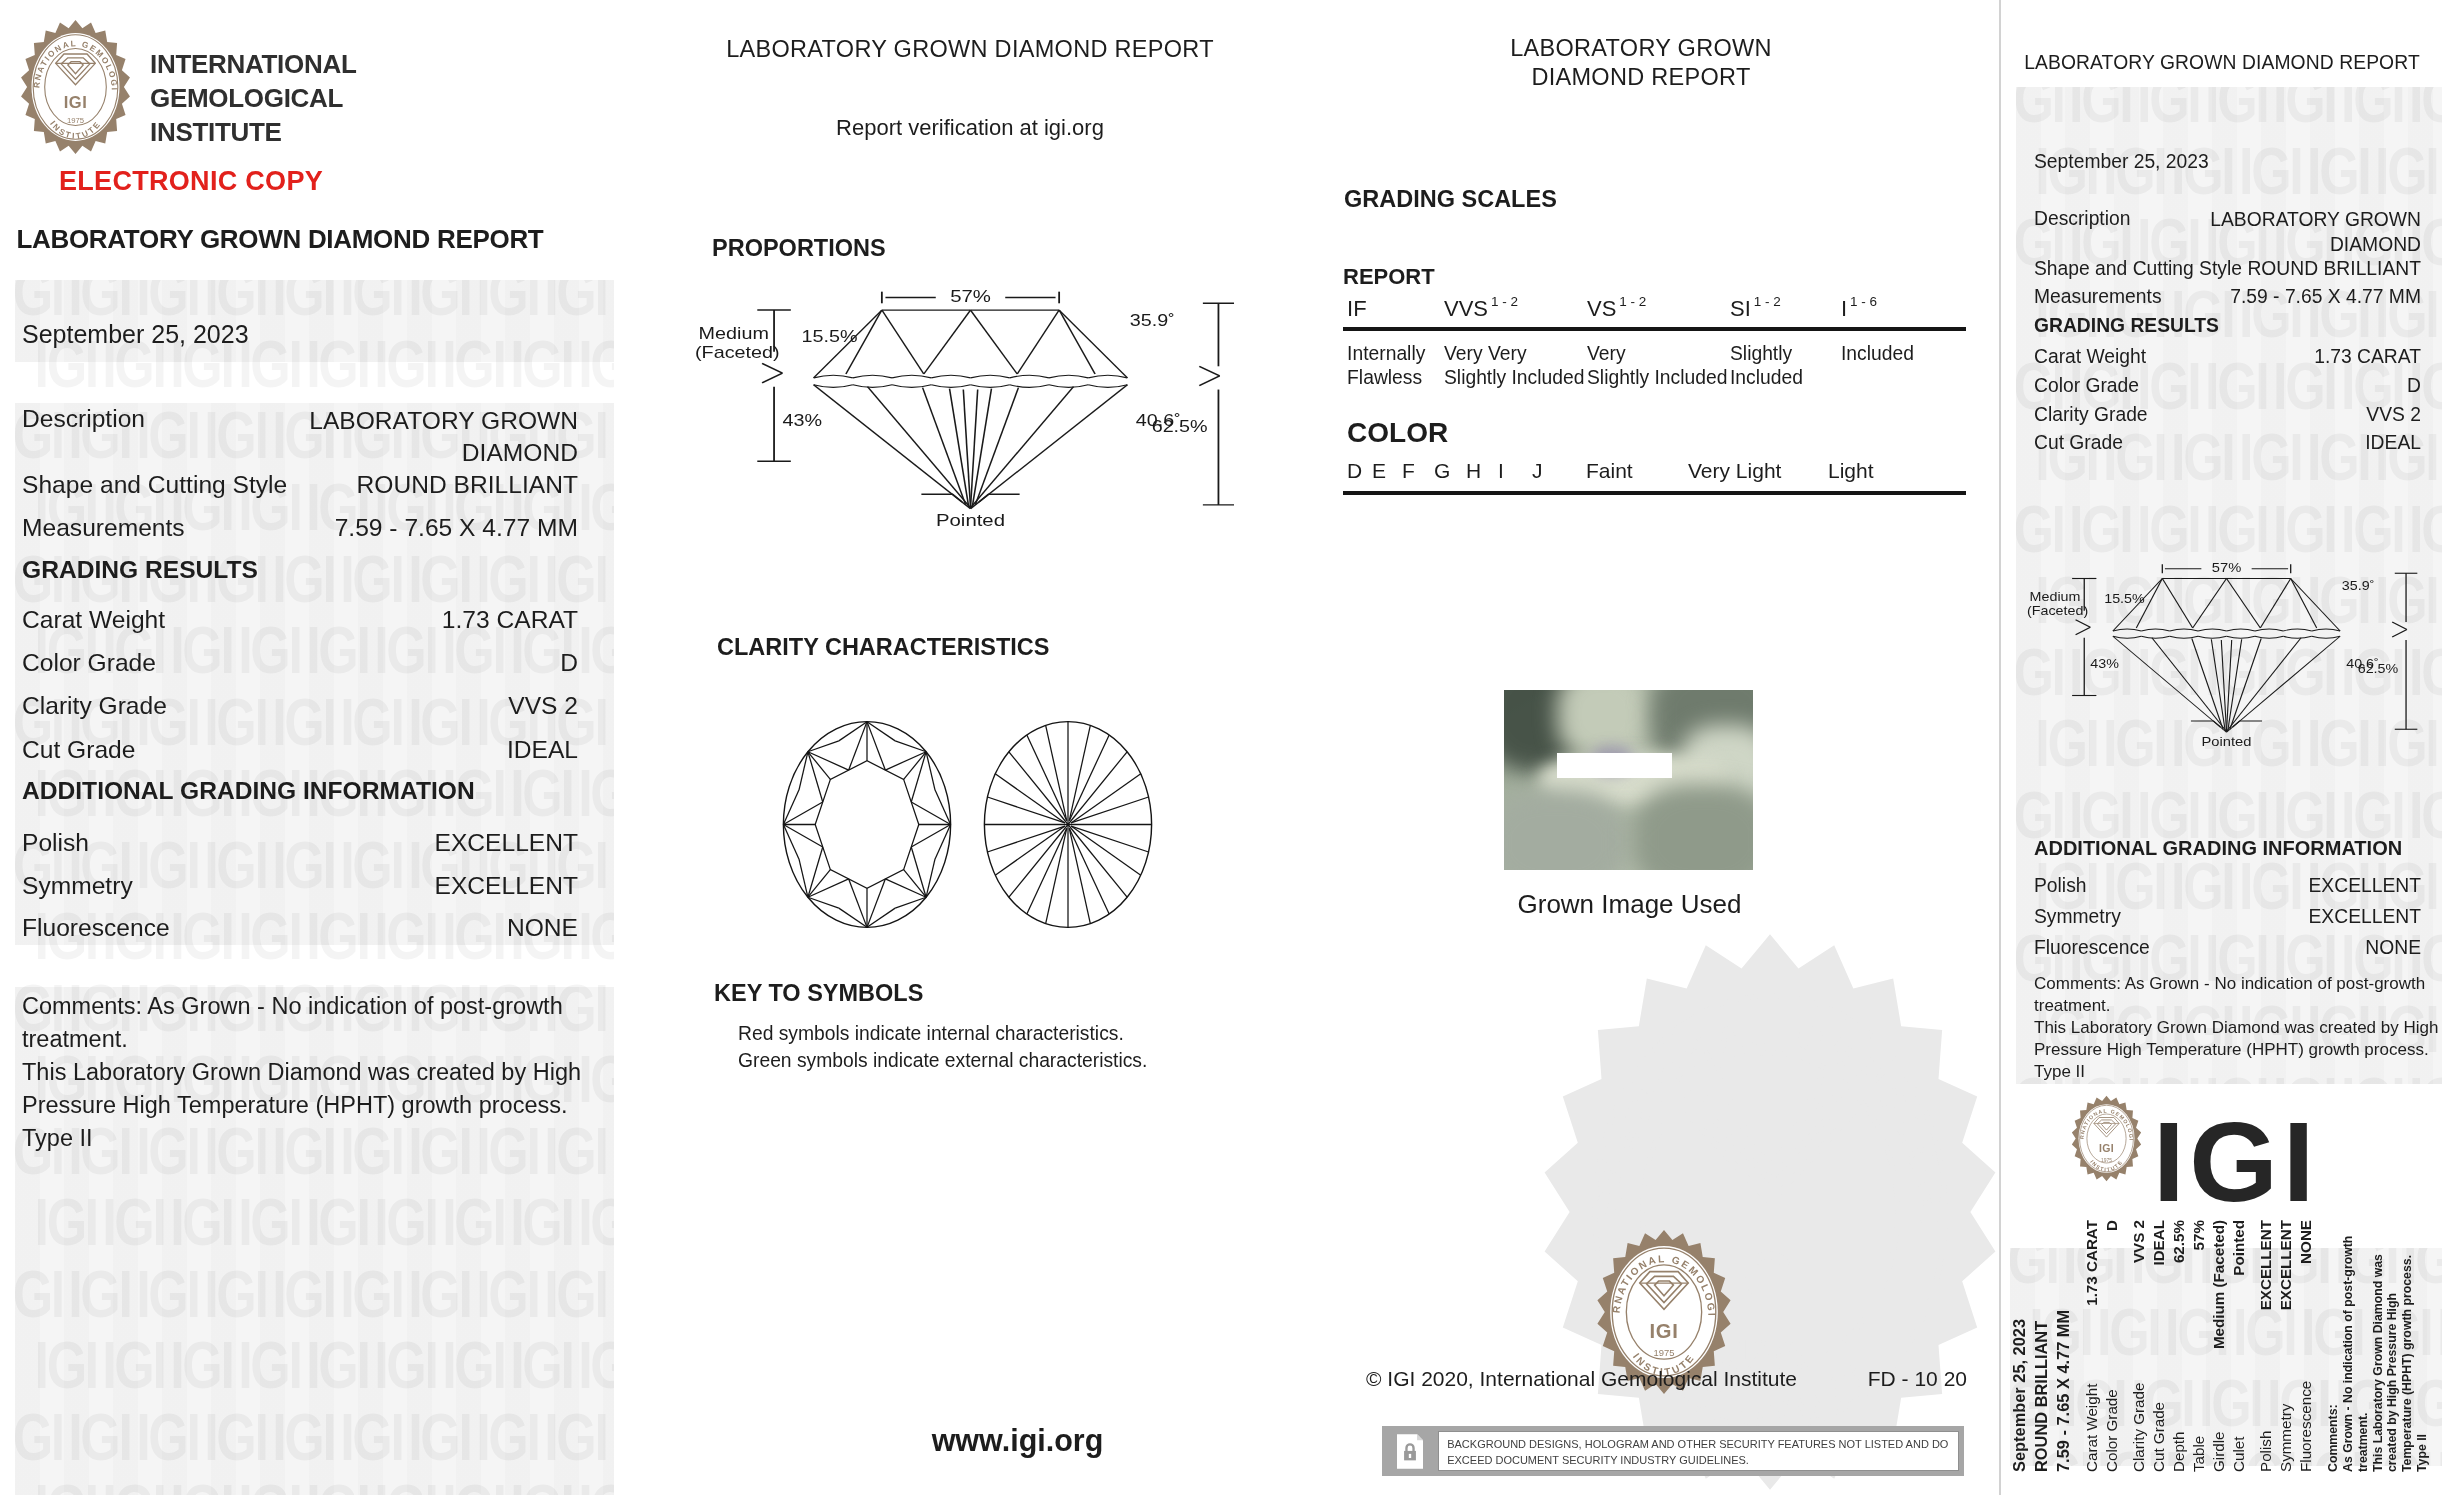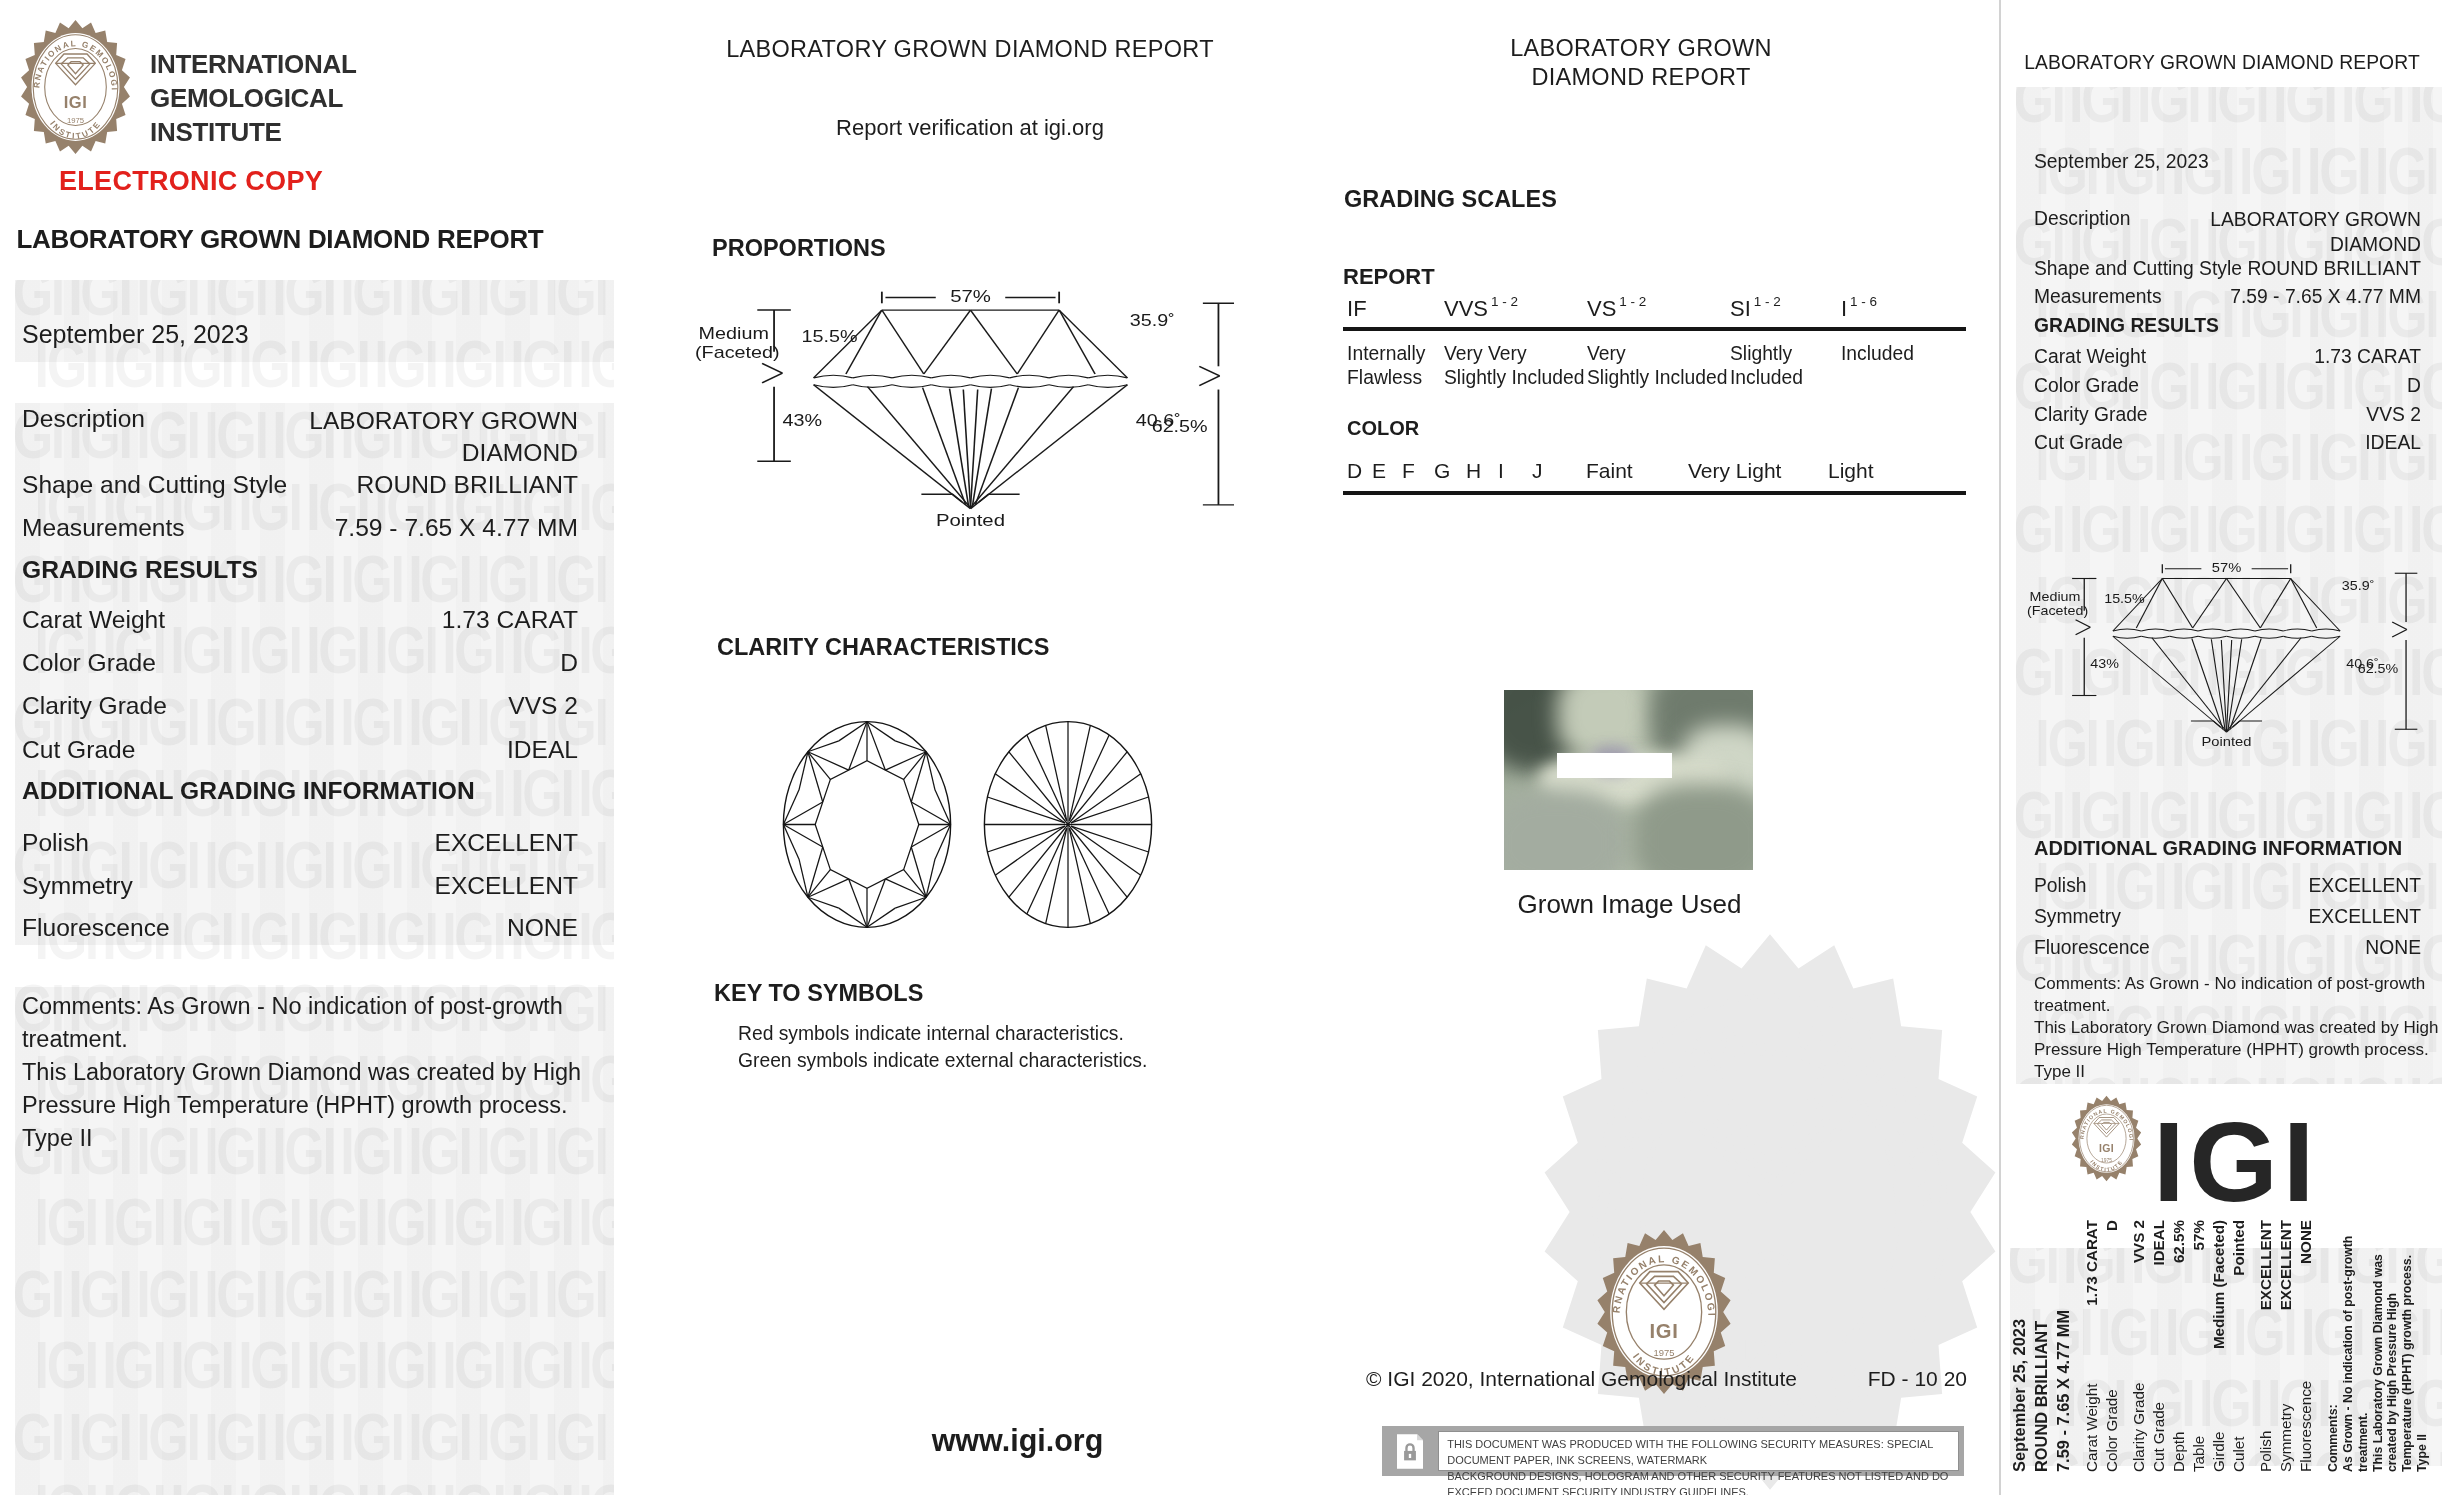--- a/index.html
+++ b/index.html
@@ -658,21 +658,21 @@
     <div class="scl-head" style="left: 387px; top: 38px;"><span>SI</span><sup>1 - 2</sup></div>
     <div class="scl-desc" style="left: 387px; top: 84px;">
       <div>Slightly</div>
       <div>Included</div>
     </div>
     <div class="scl-head" style="left: 498px; top: 38px;"><span>I</span><sup>1 - 6</sup></div>
     <div class="scl-desc" style="left: 498px; top: 84px;">
       <div>Included</div>
     </div>
     <div class="scl-line" style="top: 69px;"></div>
-    <div class="scl-head bold" style="left: 4.1px; top: 159px; font-size: 20px;">COLOR</div>
+    <div class="scl-head bold" style="left: 4.1px; top: 159px; font-size: 28px;">COLOR</div>
     <div class="scl-letter" style="left: 4.1px; top: 201px;">D</div>
     <div class="scl-letter" style="left: 29px; top: 201px;">E</div>
     <div class="scl-letter" style="left: 59px; top: 201px;">F</div>
     <div class="scl-letter" style="left: 91px; top: 201px;">G</div>
     <div class="scl-letter" style="left: 123px; top: 201px;">H</div>
     <div class="scl-letter" style="left: 155px; top: 201px;">I</div>
     <div class="scl-letter" style="left: 189px; top: 201px;">J</div>
     <div class="scl-letter" style="left: 243px; top: 201px;">Faint</div>
     <div class="scl-letter" style="left: 345px; top: 201px;">Very Light</div>
     <div class="scl-letter" style="left: 485px; top: 201px;">Light</div>
@@ -717,21 +717,20 @@
 <div class="abs" id="c3-banner">
   <svg class="abs" style="left:9.4px;top:5.9px;" width="38" height="39" viewBox="0 0 64 66">
     <path d="M10 4 h34 l10 10 v48 h-44 z" fill="#ffffff"></path>
     <path d="M44 4 l10 10 h-10 z" fill="#d7d7d7"></path>
     <rect x="22" y="32" width="20" height="16" fill="#9a9a9a"></rect>
     <path d="M26 32 v-5 a6 6 0 0 1 12 0 v5" fill="none" stroke="#9a9a9a" stroke-width="4"></path>
     <rect x="30" y="37" width="4" height="7" fill="#ffffff"></rect>
   </svg>
   <div class="inner">
     <div class="sec-text">
-      <div>THIS DOCUMENT WAS PRODUCED WITH THE FOLLOWING SECURITY MEASURES:  SPECIAL DOCUMENT PAPER, INK SCREENS, WATERMARK</div>
       <div>BACKGROUND DESIGNS, HOLOGRAM AND OTHER SECURITY FEATURES NOT LISTED AND DO EXCEED DOCUMENT SECURITY INDUSTRY GUIDELINES.</div>
     </div>
   </div>
 </div>
 
 <div class="abs" id="divider"></div>
 <div class="abs ctr nw" id="s-title">LABORATORY GROWN DIAMOND REPORT</div>
 <div class="abs nw" id="s-date">September 25, 2023</div>
 <div class="abs" id="s-rows-a">
     <div class="frow" style="height: 50px;">

